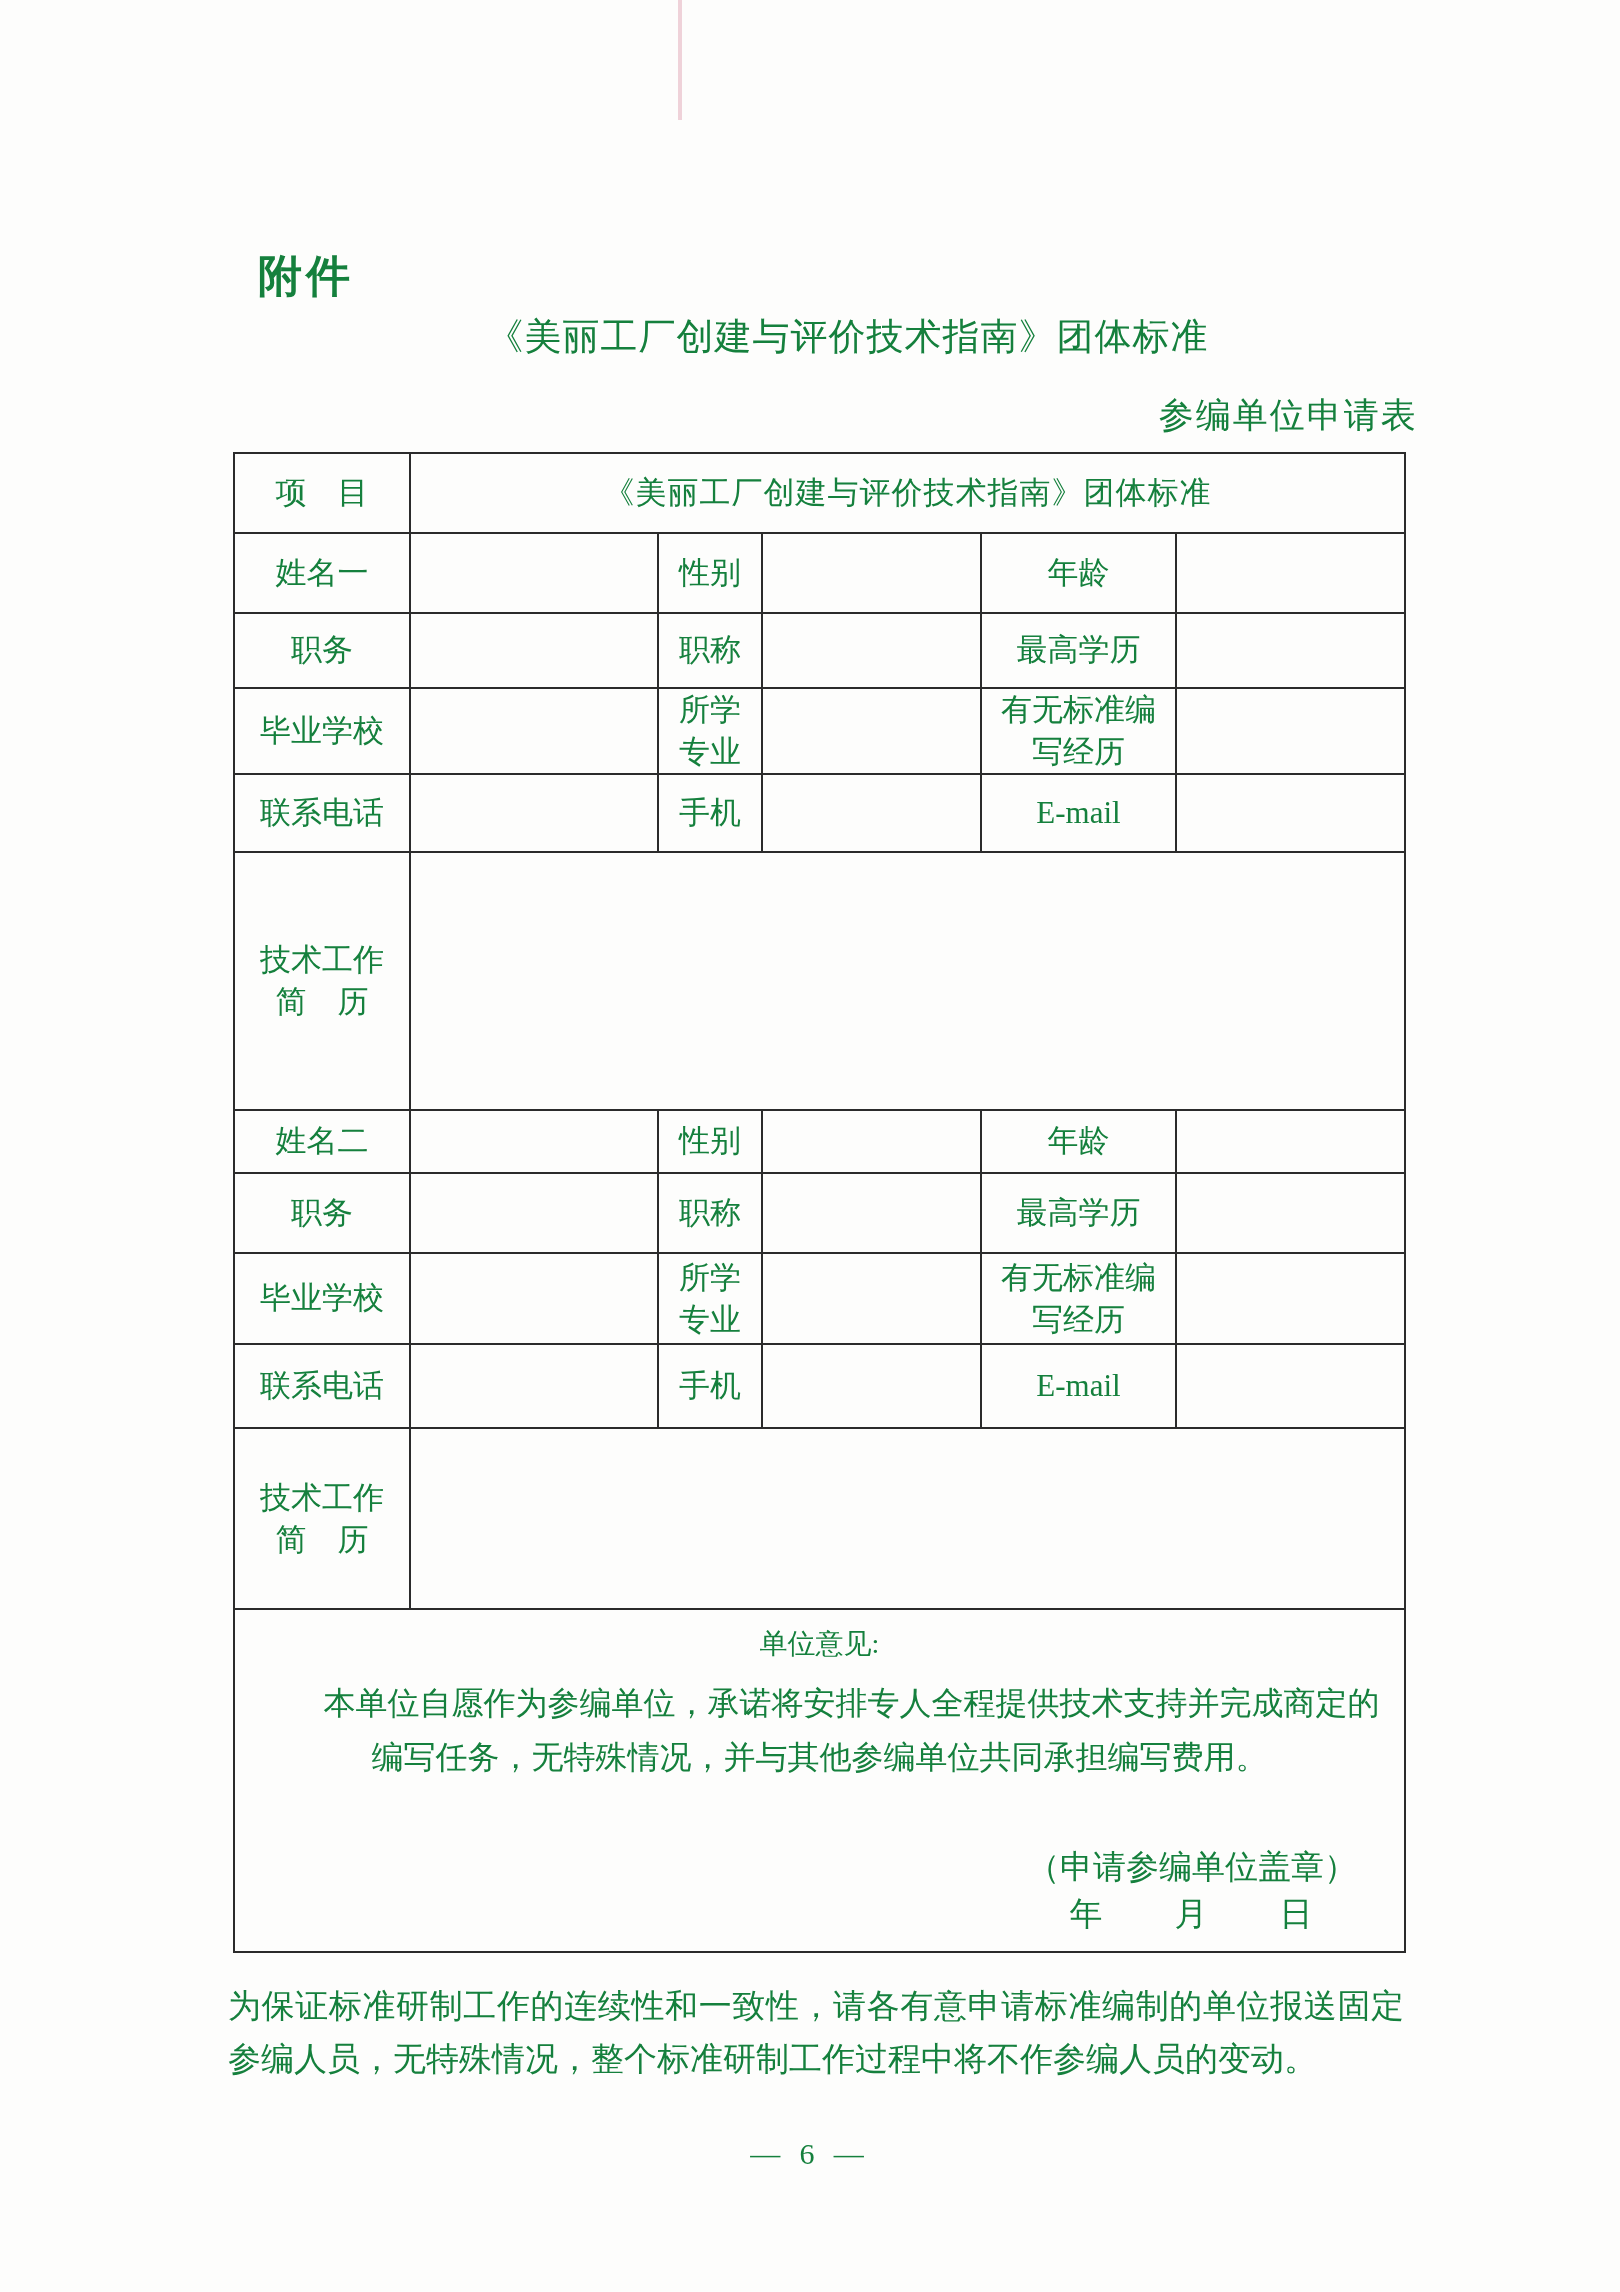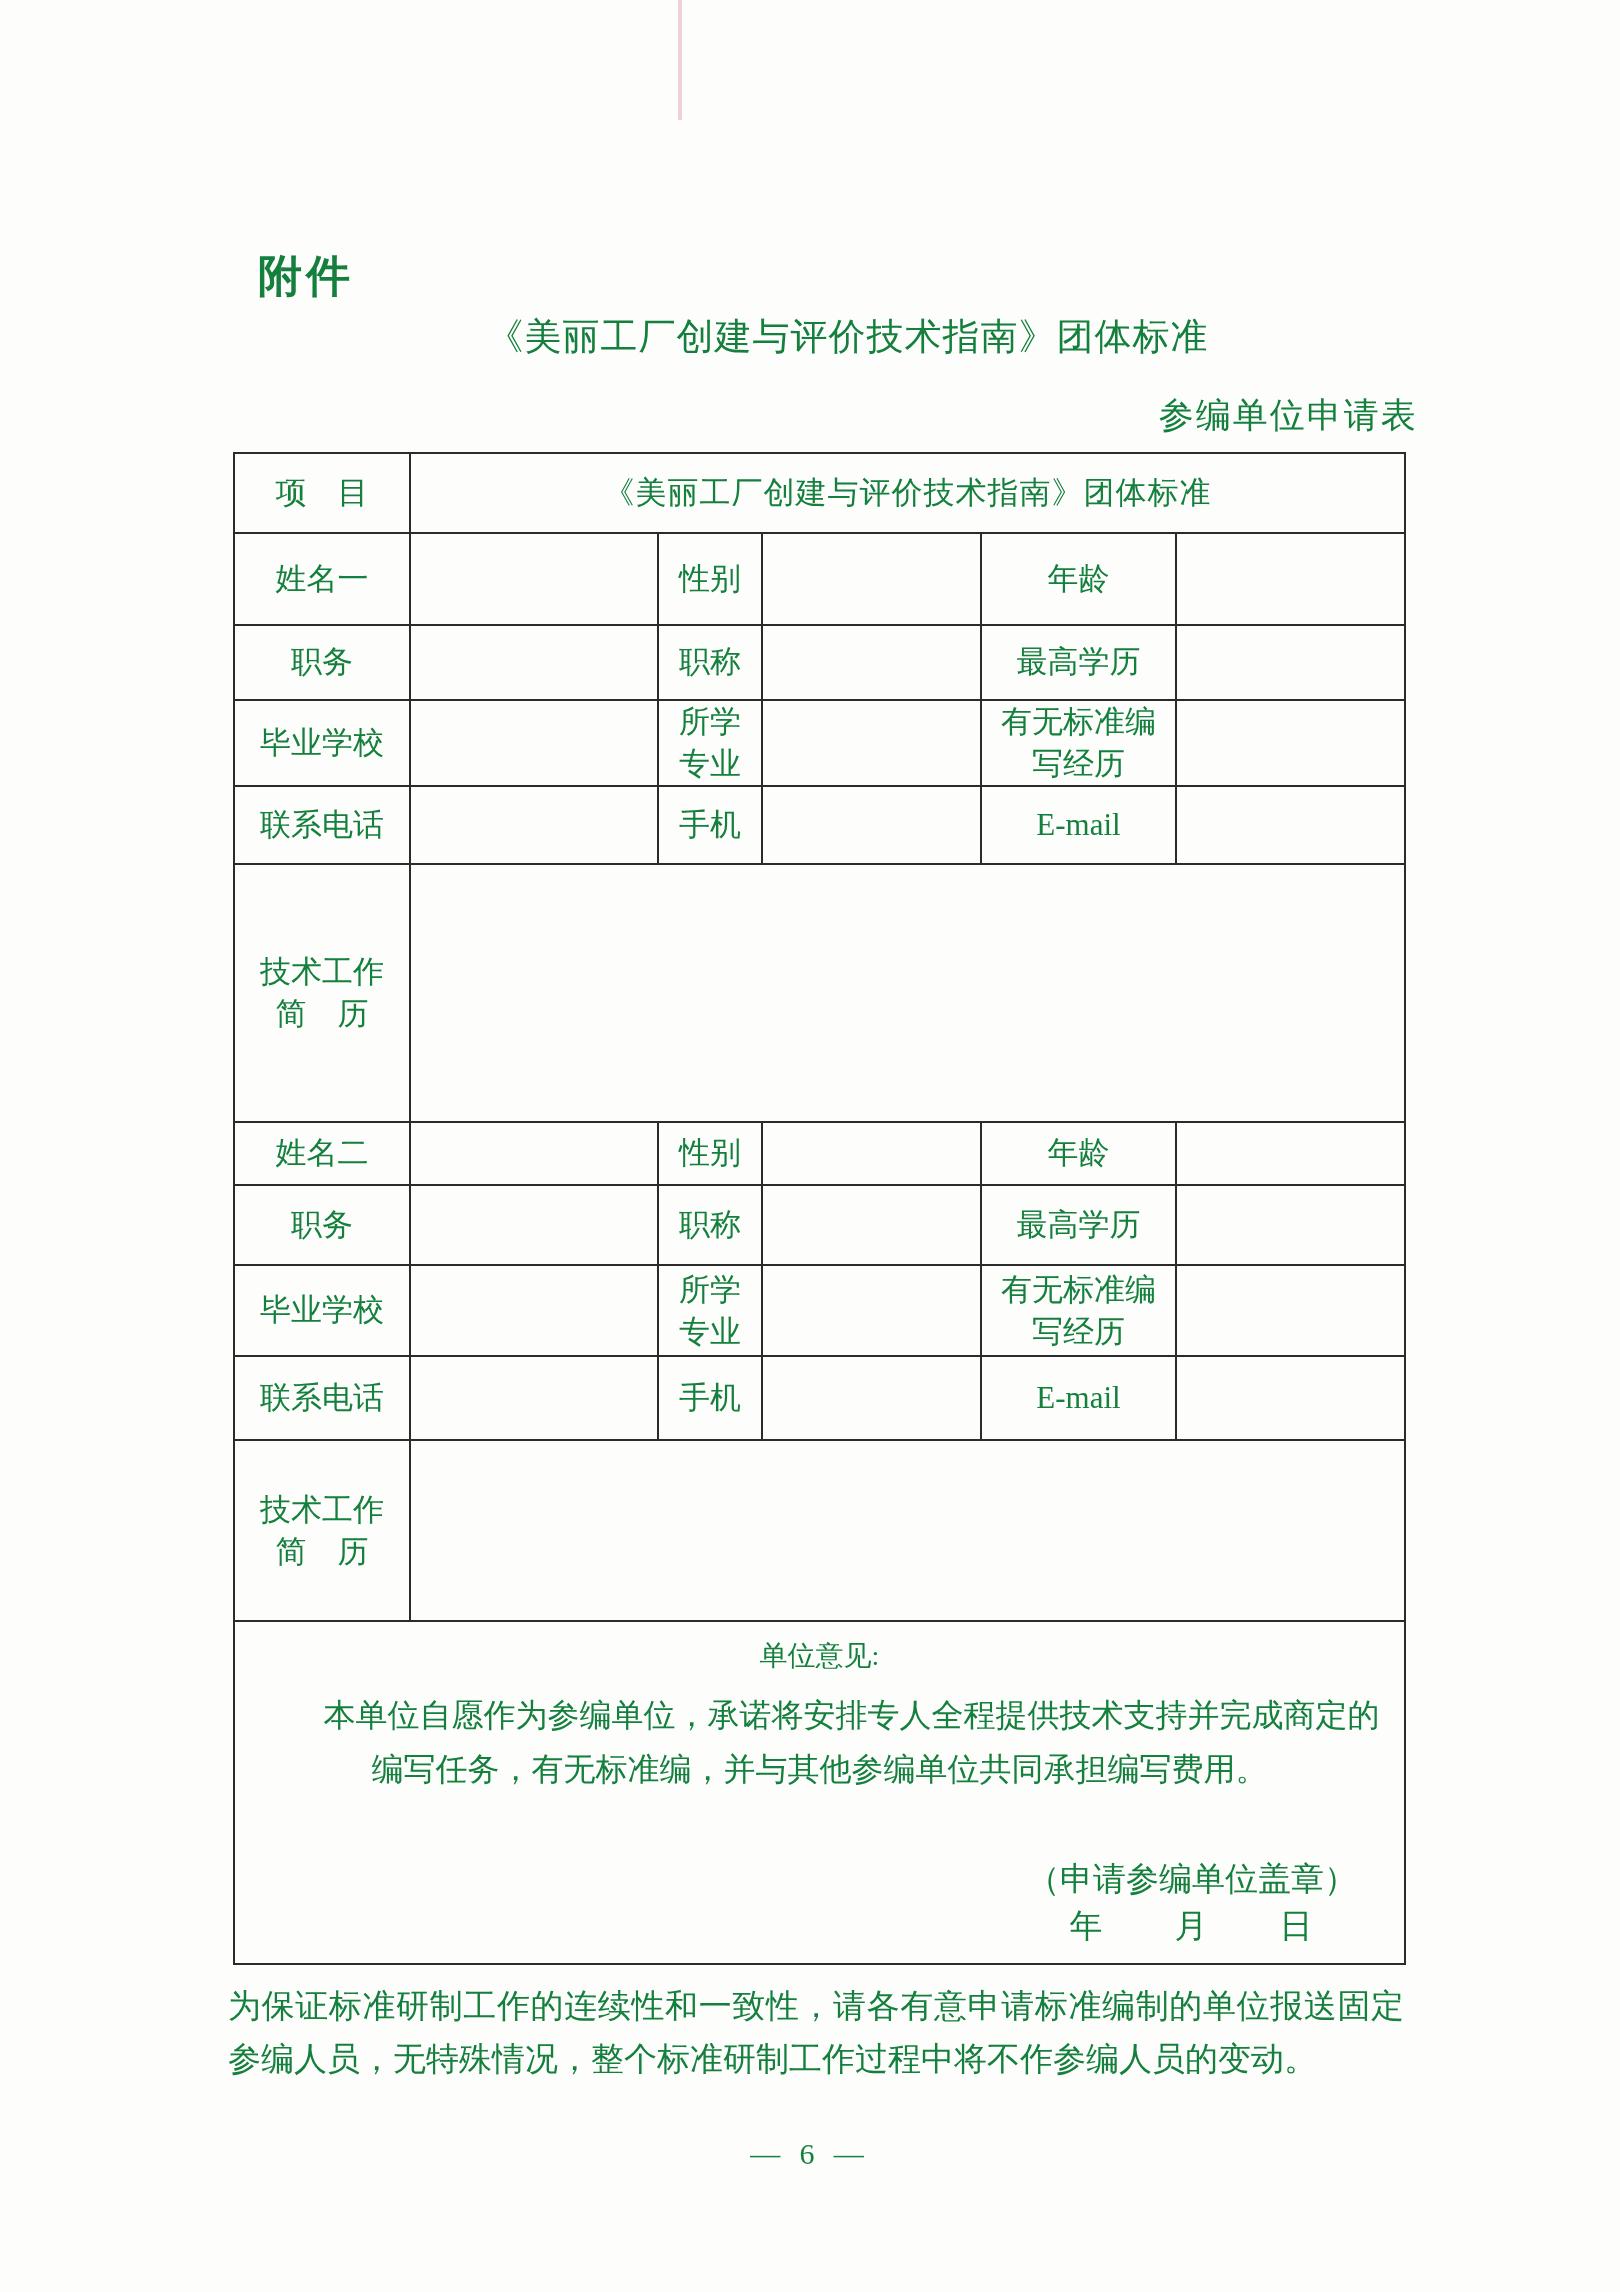--- a/index.html
+++ b/index.html
@@ -41,21 +41,21 @@
   table.form td{
     border:2px solid #2b2b2b;
     border-top-width:2.9px;border-bottom-width:2.9px;
     padding:0;
     font-size:31px;
     text-align:center;
     vertical-align:middle;
     line-height:1.3;
   }
   table.form{border:2.9px solid #222;}
-  tr.r1{height:80px;} tr.r2{height:92px;} tr.r3{height:75px;}
+  tr.r1{height:80px;} tr.r2{height:80px;} tr.r3{height:75px;}
   tr.r4{height:86px;} tr.r5{height:78px;} tr.r6{height:258px;}
   tr.r7{height:63px;} tr.r8{height:80px;} tr.r9{height:91px;}
   tr.r10{height:84px;} tr.r11{height:181px;} tr.r12{height:343px;}
   td.hdr-val{font-size:33px;letter-spacing:1px;}
   .two-line div{line-height:1.35;}
   td.opinion{
     text-align:left;vertical-align:top;
   }
   .opinion-inner{
     position:relative;height:337px;padding:13.7px 15.7px 0 15.7px;
@@ -200,21 +200,21 @@
         <div>技术工作</div>
         <div>简　历</div>
       </td>
       <td colspan="5"></td>
     </tr>
 
     <tr class="r12">
       <td class="opinion" colspan="6">
         <div class="opinion-inner">
           <div class="opinion-label">单位意见:</div>
-          <div class="opinion-body">本单位自愿作为参编单位，承诺将安排专人全程提供技术支持并完成商定的编写任务，有无标准编，并与其他参编单位共同承担编写费用。</div>
+          <div class="opinion-body">本单位自愿作为参编单位，承诺将安排专人全程提供技术支持并完成商定的编写任务，无特殊情况，并与其他参编单位共同承担编写费用。</div>
           <div class="stamp-block">
             <div>（申请参编单位盖章）</div>
             <div class="stamp-date">年　　月　　日</div>
           </div>
         </div>
       </td>
     </tr>
   </tbody>
     </table>
 

